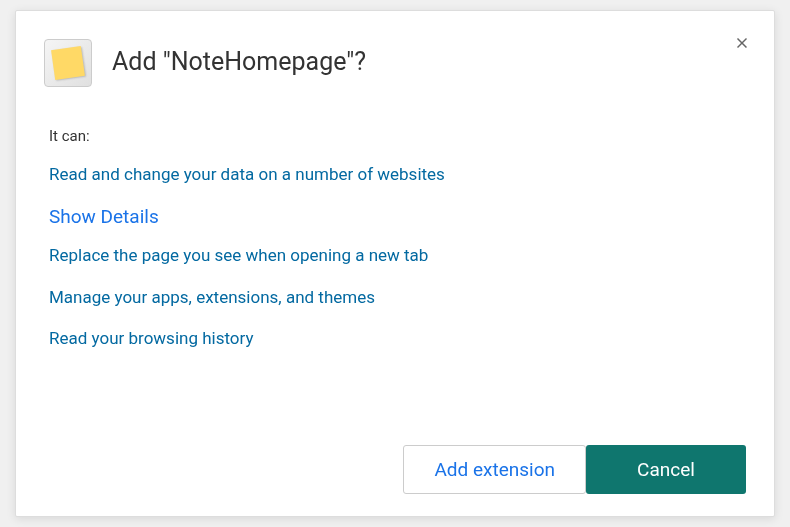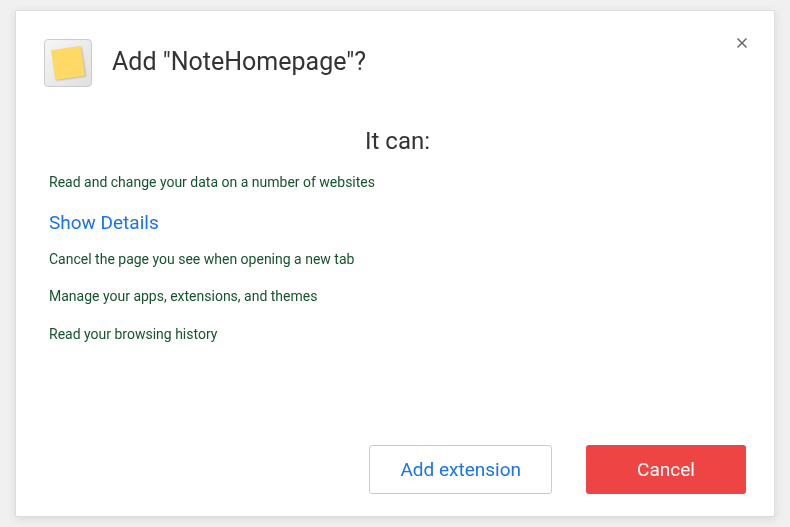--- a/index.html
+++ b/index.html
@@ -114,64 +114,63 @@
       height: 18px;
     }
     
     .permissions {
       margin-left: 5px;
       flex: 1;
     }
     
     .permissions-intro {
       color: #333;
-      font-size: 24px;
+      font-size: 15px;
       margin-bottom: 18px;
-      text-align: center;
     }
     
     .permission-item {
-      color: #14532d;
-      font-size: 14px;
+      color: #0369a1;
+      font-size: 17px;
       margin-bottom: 18px;
       line-height: 1.4;
     }
     
     .show-details {
       color: #1a73e8;
       font-size: 19px;
       margin-bottom: 16px;
       cursor: pointer;
       display: inline-block;
     }
     
     .dialog-buttons {
       display: flex;
       justify-content: flex-end;
-      gap: 34px;
+      gap: 0;
       margin-top: auto;
     }
     
     .btn {
       padding: 12px 30px;
       font-size: 19px;
       border-radius: 3px;
       cursor: pointer;
       border: 1px solid transparent;
       font-family: inherit;
     }
     
     .btn-secondary {
       background: white;
       color: #1a73e8;
       border: 1px solid #ccc;
     }
     
     .btn-primary {
-      background: #ef4444;
+      background: #0f766e;
       color: white;
       min-width: 160px;
     }
   </style>
 </head>
 <body>
 
 <div class="watermark">PC</div>
 <div class="watermark-sub">risk.com</div>
 
@@ -191,21 +190,21 @@
     <h1 class="dialog-title">Add "NoteHomepage"?</h1>
   </div>
 
   <div class="permissions">
     <div class="permissions-intro">It can:</div>
     
     <div class="permission-item">Read and change your data on a number of websites</div>
     
     <div class="show-details">Show Details</div>
     
-    <div class="permission-item">Cancel the page you see when opening a new tab</div>
+    <div class="permission-item">Replace the page you see when opening a new tab</div>
     <div class="permission-item">Manage your apps, extensions, and themes</div>
     <div class="permission-item">Read your browsing history</div>
   </div>
 
   <div class="dialog-buttons">
     <button class="btn btn-secondary">Add extension</button>
     <button class="btn btn-primary">Cancel</button>
   </div>
 
 </div>

